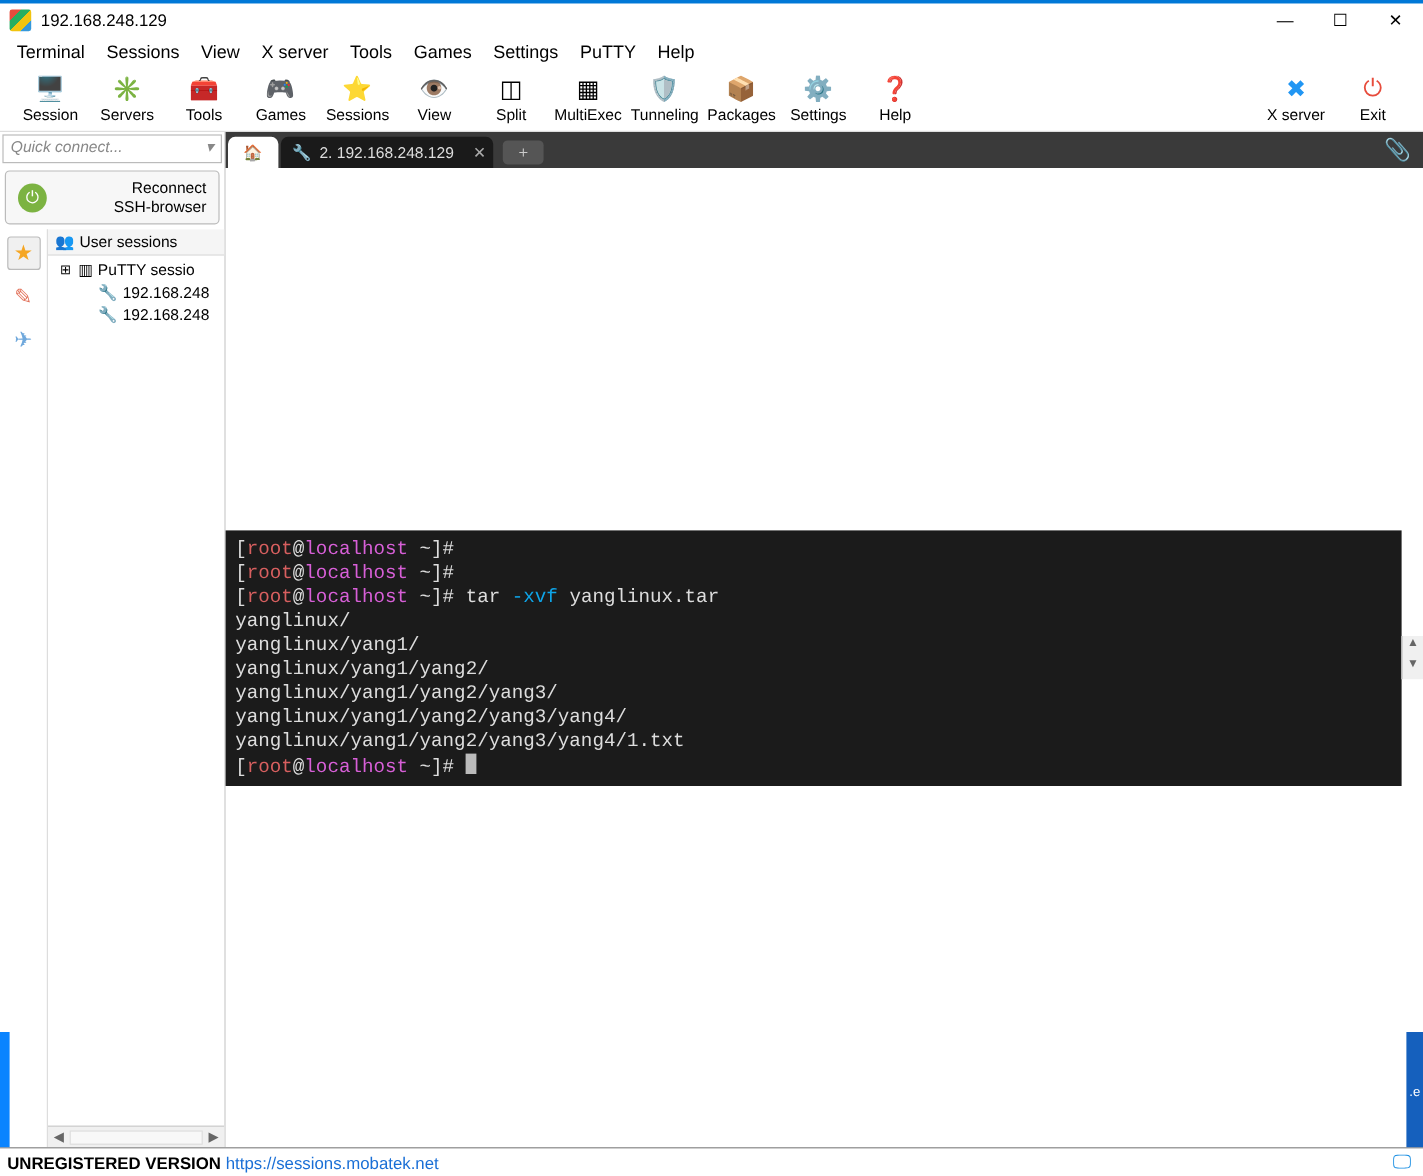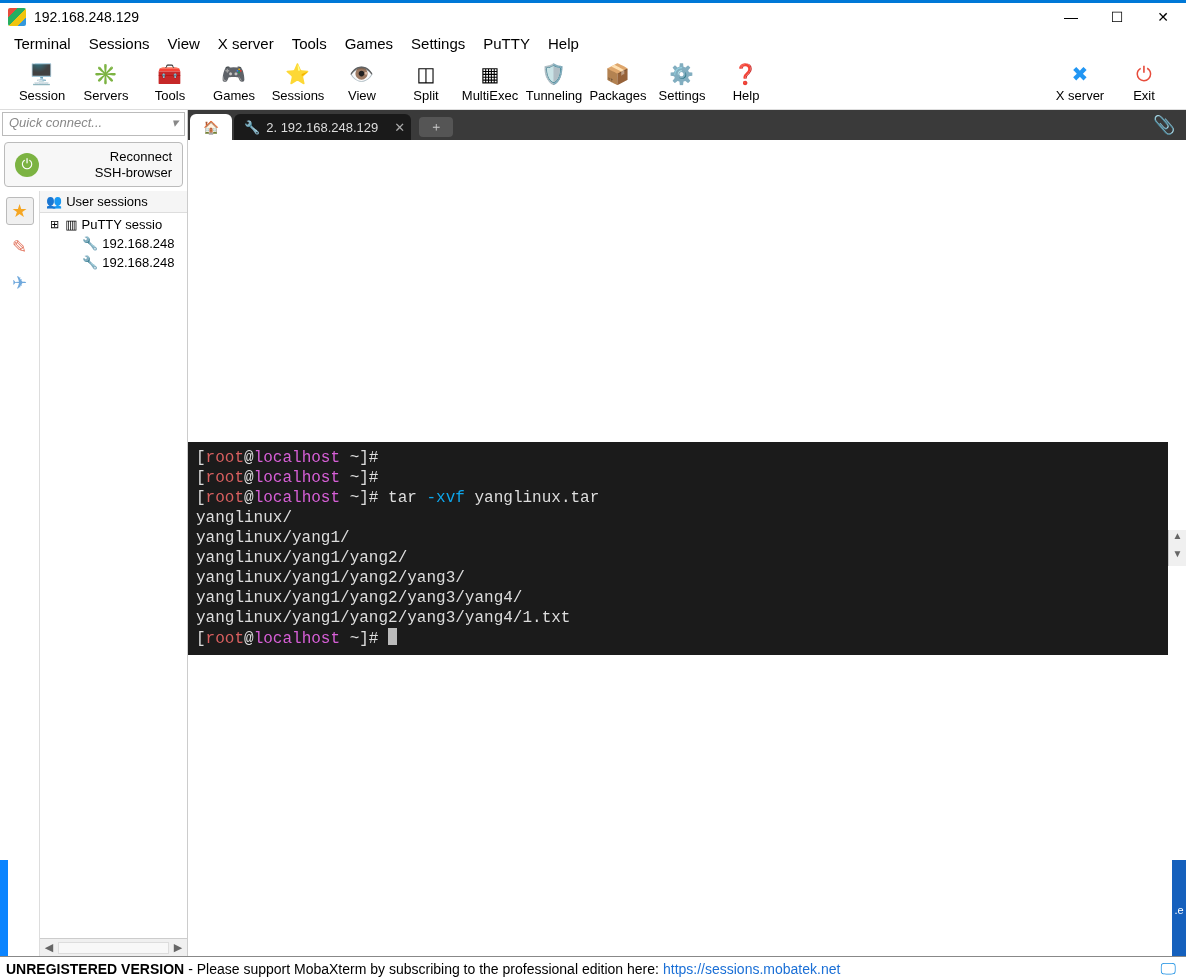--- a/index.html
+++ b/index.html
@@ -436,16 +436,15 @@
       </div>
     </div>
   </div>
 </div>
 
 <div class="blue-strip"></div>
 <div class="right-edge">.e</div>
 
 <div class="statusbar">
   <span class="unreg">UNREGISTERED VERSION</span>
-  <span> -  Please support MobaXterm by subscribing to the professional edition here:  </span>
   <a href="#">https://sessions.mobatek.net</a>
   <span class="mon-icon">🖵</span>
 </div>
 
 </body></html>

